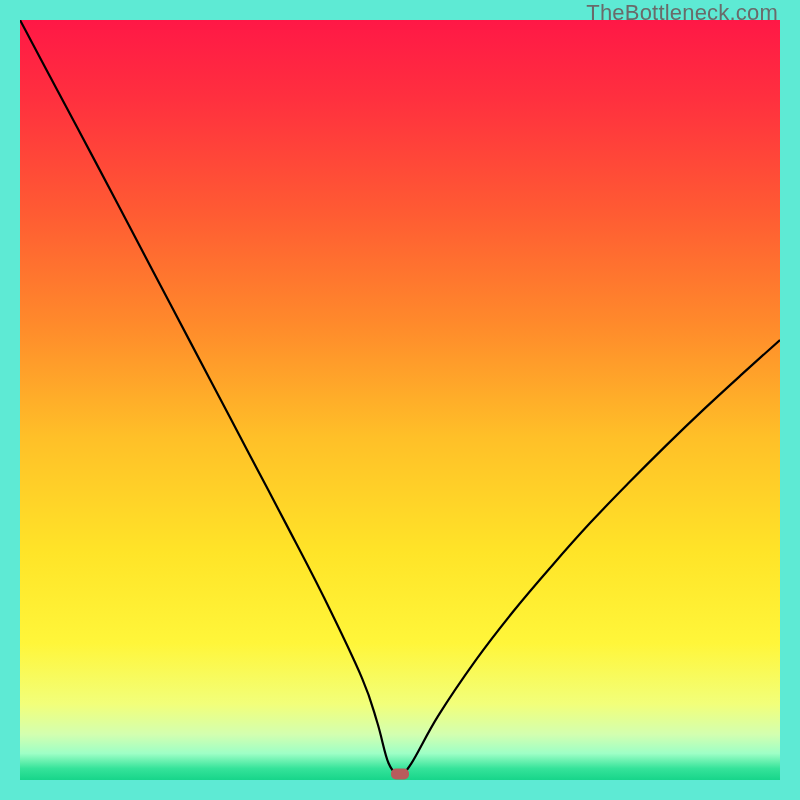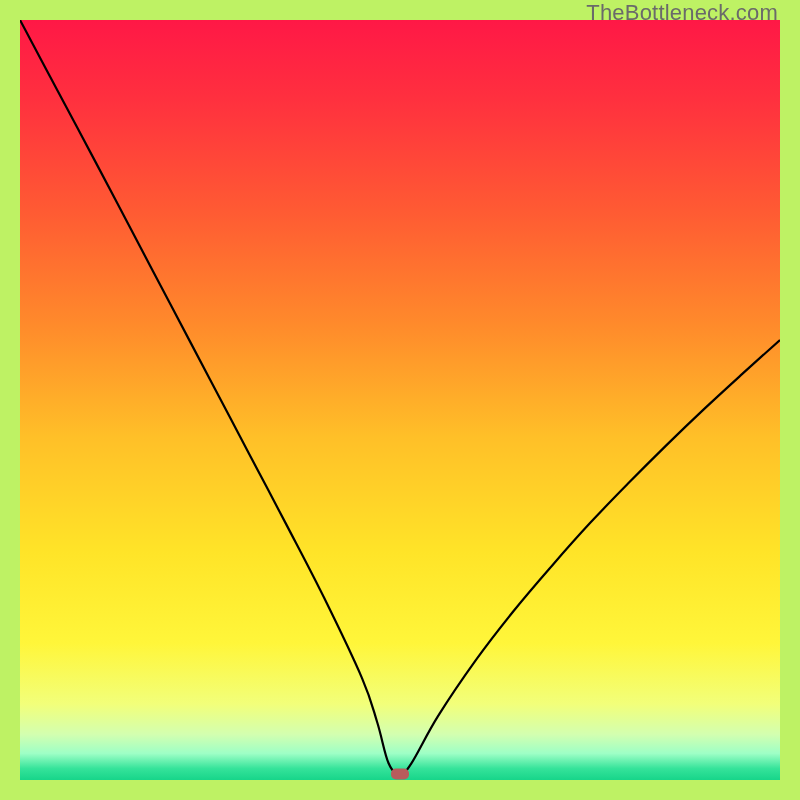--- a/index.html
+++ b/index.html
@@ -7,21 +7,21 @@
     padding: 0;
     width: 800px;
     height: 800px;
     overflow: hidden;
     background: #000;
     font-family: Arial, Helvetica, sans-serif;
   }
   .frame {
     position: absolute;
     inset: 0;
-    background: #bef264;
+    background: #5eead4;
   }
   .plot {
     position: absolute;
     left: 20px;
     top: 20px;
     width: 760px;
     height: 760px;
     overflow: hidden;
   }
   .watermark {

